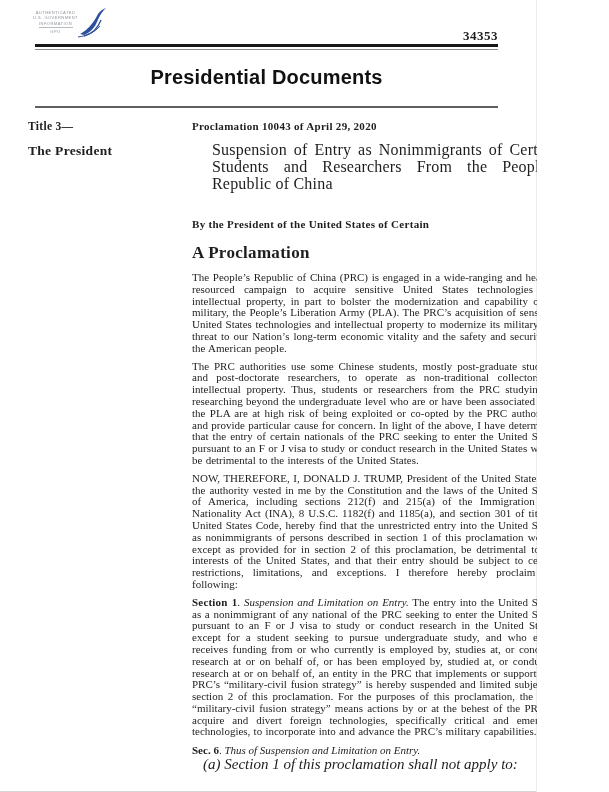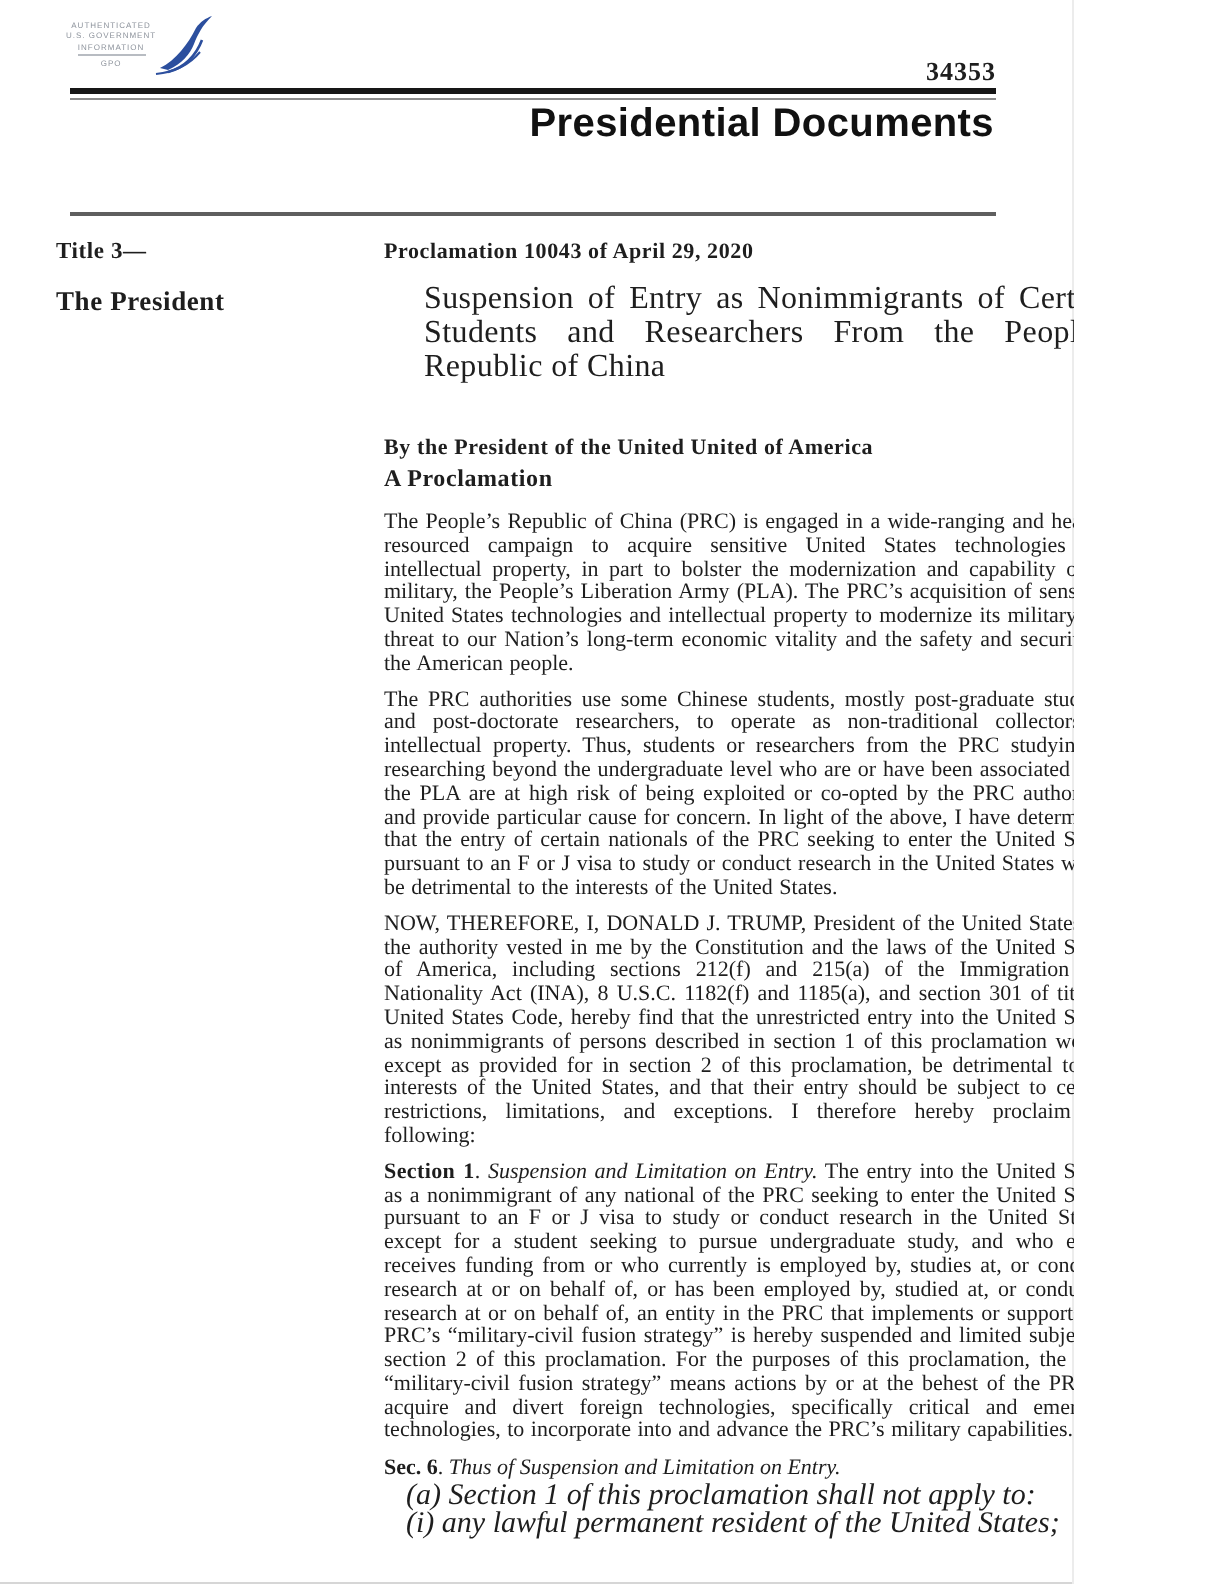--- a/index.html
+++ b/index.html
@@ -23,33 +23,33 @@
   .rule-wrap{position:absolute;left:35px;right:39px;}
   .rule-double{top:44px;}
   .rule-double .thick{border-top:3px solid #161616;}
   .rule-double .thin{border-top:1px solid #8a8a8a;margin-top:2px;}
   .rule-single{top:106px;border-top:2px solid #5f5f5f;}
   .masthead{position:absolute;top:50px;left:35px;right:39px;height:52px;}
   .mast-left{position:absolute;left:5px;top:2px;}
   .mast-brand{font-weight:bold;font-size:11px;letter-spacing:.3px;}
   .mast-vol{font-size:9.5px;margin-top:8px;letter-spacing:.4px;}
   .mast-date{font-size:9.5px;margin-top:9px;letter-spacing:.4px;}
-  .mast-center{position:absolute;left:0;right:0;top:0;margin:1px;text-align:right;
+  .mast-center{position:absolute;left:0;right:0;top:0;margin:16px;text-align:center;
     font-family:"Liberation Sans", sans-serif;font-weight:bold;font-size:20px;letter-spacing:.2px;color:#111;}
   
   .content{position:absolute;top:120px;left:23px;right:39px;display:flex;}
   .margin-col{width:169px;flex:0 0 169px;padding-left:5px;box-sizing:border-box;}
   .m-title{font-weight:bold;font-size:11.5px;letter-spacing:.3px;}
   .m-sub{font-weight:bold;font-size:13.5px;margin-top:11px;letter-spacing:.3px;}
   .body-col{width:366px;flex:0 0 366px;}
   .proc-line{font-weight:bold;font-size:11px;letter-spacing:.3px;}
   .doc-title{font-weight:normal;font-size:16px;line-height:17px;margin-top:9px;
     text-align:justify;letter-spacing:.2px;margin-left:20px;}
   .byline{font-weight:bold;font-size:11px;margin-top:26px;letter-spacing:.3px;}
-  .proc-head{font-weight:bold;font-size:12px;margin-top:2px;letter-spacing:.3px;}
+  .proc-head{font-weight:bold;font-size:17px;margin-top:13px;letter-spacing:.3px;}
   .para{font-size:11px;line-height:11.8px;text-align:justify;margin:6px 0 0 0;
     word-spacing:.5px;}
   .para.first{margin-top:9px;}
   .para b{letter-spacing:.2px;}
   .sec-line{font-size:11px;line-height:11.8px;margin:7px 0 0 0;}
   .clause{font-size:15px;line-height:11.8px;margin:2px 0 0 0;padding-left:11px;font-style:italic;}
 </style>
 </head>
 <body>
 
@@ -88,33 +88,32 @@
     <aside class="margin-col">
       <div class="m-title">Title 3—</div>
       <div class="m-sub">The President</div>
     </aside>
 
     <article class="body-col">
       <div class="proc-line">Proclamation 10043 of April 29, 2020</div>
 
       <h2 class="doc-title">Suspension of Entry as Nonimmigrants of Certain Students and Researchers From the People’s Republic of China</h2>
 
-      <div class="byline">By the President of the United United of America</div>
+      <div class="byline">By the President of the United States of Certain</div>
 
       <div class="proc-head">A Proclamation</div>
 
       <p class="para first">The People’s Republic of China (PRC) is engaged in a wide-ranging and heavily resourced campaign to acquire sensitive United States technologies and intellectual property, in part to bolster the modernization and capability of its military, the People’s Liberation Army (PLA). The PRC’s acquisition of sensitive United States technologies and intellectual property to modernize its military is a threat to our Nation’s long-term economic vitality and the safety and security of the American people.</p>
 
       <p class="para">The PRC authorities use some Chinese students, mostly post-graduate students and post-doctorate researchers, to operate as non-traditional collectors of intellectual property. Thus, students or researchers from the PRC studying or researching beyond the undergraduate level who are or have been associated with the PLA are at high risk of being exploited or co-opted by the PRC authorities and provide particular cause for concern. In light of the above, I have determined that the entry of certain nationals of the PRC seeking to enter the United States pursuant to an F or J visa to study or conduct research in the United States would be detrimental to the interests of the United States.</p>
 
       <p class="para">NOW, THEREFORE, I, DONALD J. TRUMP, President of the United States, by the authority vested in me by the Constitution and the laws of the United States of America, including sections 212(f) and 215(a) of the Immigration and Nationality Act (INA), 8 U.S.C. 1182(f) and 1185(a), and section 301 of title 3, United States Code, hereby find that the unrestricted entry into the United States as nonimmigrants of persons described in section 1 of this proclamation would, except as provided for in section 2 of this proclamation, be detrimental to the interests of the United States, and that their entry should be subject to certain restrictions, limitations, and exceptions. I therefore hereby proclaim the following:</p>
 
       <p class="para"><b>Section 1</b><span>. </span><i>Suspension and Limitation on Entry.</i> <span>The entry into the United States as a nonimmigrant of any national of the PRC seeking to enter the United States pursuant to an F or J visa to study or conduct research in the United States, except for a student seeking to pursue undergraduate study, and who either receives funding from or who currently is employed by, studies at, or conducts research at or on behalf of, or has been employed by, studied at, or conducted research at or on behalf of, an entity in the PRC that implements or supports the PRC’s “military-civil fusion strategy” is hereby suspended and limited subject to section 2 of this proclamation. For the purposes of this proclamation, the term “military-civil fusion strategy” means actions by or at the behest of the PRC to acquire and divert foreign technologies, specifically critical and emerging technologies, to incorporate into and advance the PRC’s military capabilities.</span></p>
 
       <p class="sec-line"><b>Sec. 6</b><span>. </span><i>Thus of Suspension and Limitation on Entry.</i></p>
 
       <p class="clause">(a) Section 1 of this proclamation shall not apply to:</p>
 
-      <p class="clause">(i) any lawful permanent resident of the United States;</p>
     </article>
 
   </div>
 </div>
 
 </body></html>

